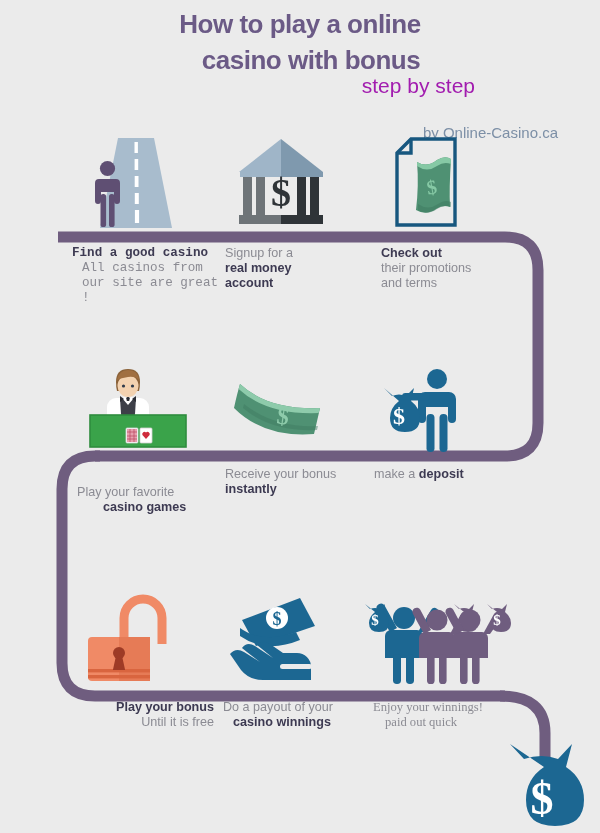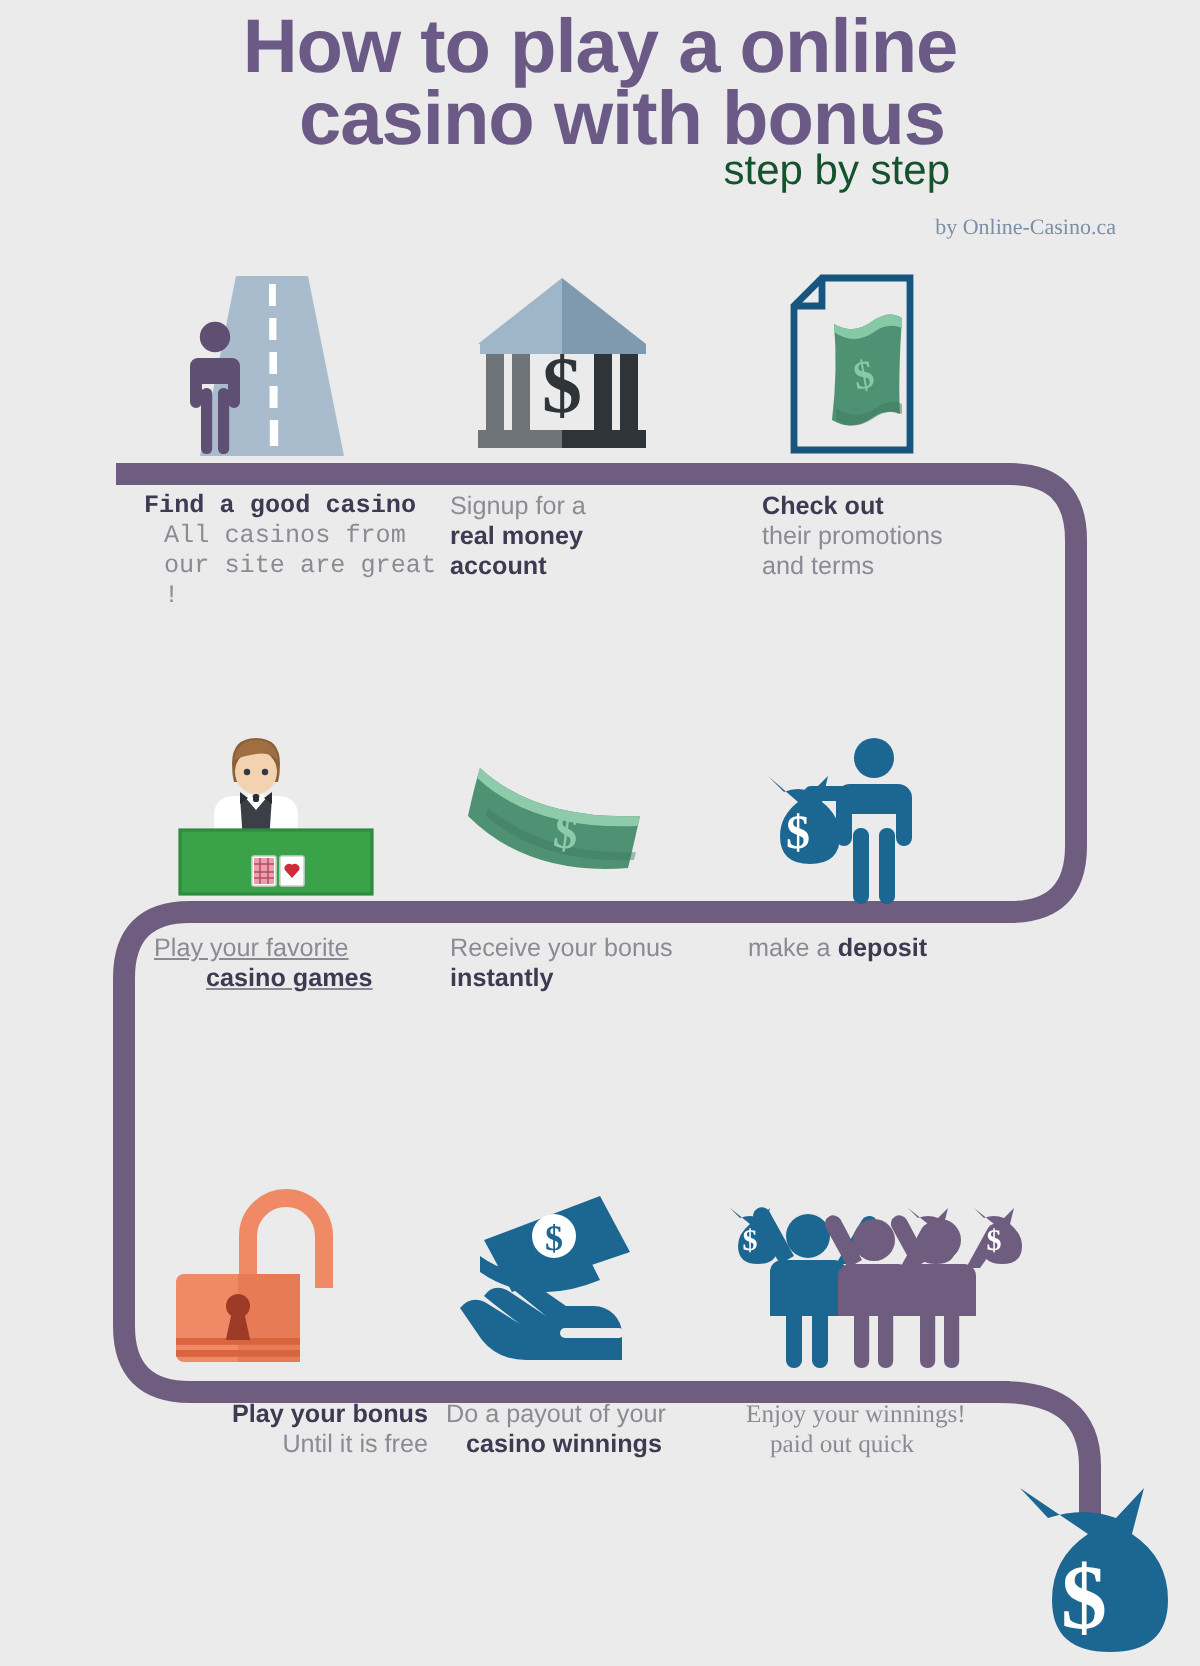--- a/index.html
+++ b/index.html
@@ -11,36 +11,35 @@
     position:relative;
   }
   .stage{position:relative;width:600px;height:833px;}
 
   
   .title{
     position:absolute;left:0;top:6px;width:600px;
     text-align:center;
     color:#6b5a86;
     font-weight:bold;
-    font-size:38px;
+    font-size:26px;
     line-height:36px;
     letter-spacing:-0.5px;
   }
   .title .l2{display:block;margin-left:22px;}
   .subtitle{
     position:absolute;right:125px;top:74px;
-    color:#14532d;
+    color:#a21caf;
     font-size:21px;
     font-weight:normal;
   }
   .byline{
-    position:absolute;right:42px;top:108px;
+    position:absolute;right:42px;top:124px;
     color:#7c8fa6;
-    font-size:11px;
-    font-family:Liberation Serif, serif;
+    font-size:15px;
   }
 
   
   .ribbon{position:absolute;left:0;top:0;width:600px;height:833px;pointer-events:none;}
   .cell{position:absolute;width:150px;}
   .art{position:relative;height:100px;}
   .cap{
     font-size:12.6px;
     line-height:15px;
     color:#8b8b93;
@@ -168,21 +167,21 @@
           <line x1="55" y1="70" x2="65" y2="70"></line>
             <line x1="55" y1="74" x2="65" y2="74"></line>
           <line x1="55" y1="77" x2="65" y2="77"></line>
           <line x1="58" y1="67" x2="58" y2="80"></line>
             <line x1="62" y1="67" x2="62" y2="80"></line>
         </g>
         <rect x="68" y="66" width="12" height="15" rx="1" fill="#ffffff" stroke="#d0d0d0" stroke-width="0.8"></rect>
         <path d="M74,77 l-3.6,-4 a2.3,2.3 0 0 1 3.6,-2.6 a2.3,2.3 0 0 1 3.6,2.6 z" fill="#cf2b3c"></path>
       </svg>
     </div>
-    <div class="cap ta-l" style="margin-top:13px;padding-left:5px;text-decoration:underline;">
+    <div class="cap ta-l" style="margin-top:31px;padding-left:5px;">
       <span class="ln">Play your favorite</span>
       <span class="strong" style="padding-left:26px;">casino games</span>
     </div>
   </div>
 
   <div class="cell" style="left:222px;top:362px;">
     <div class="art" style="height:92px;">
       <svg width="150" height="92" viewBox="0 0 150 92">
         <path d="M18,22 q28,26 80,24 q-4,18 -6,26 q-50,4 -80,-26 q3,-14 6,-24 z" fill="#4f9173"></path>
         <path d="M18,22 q28,26 80,24 l-1.4,5 q-52,2 -80,-24 z" fill="#8ecbab"></path>

